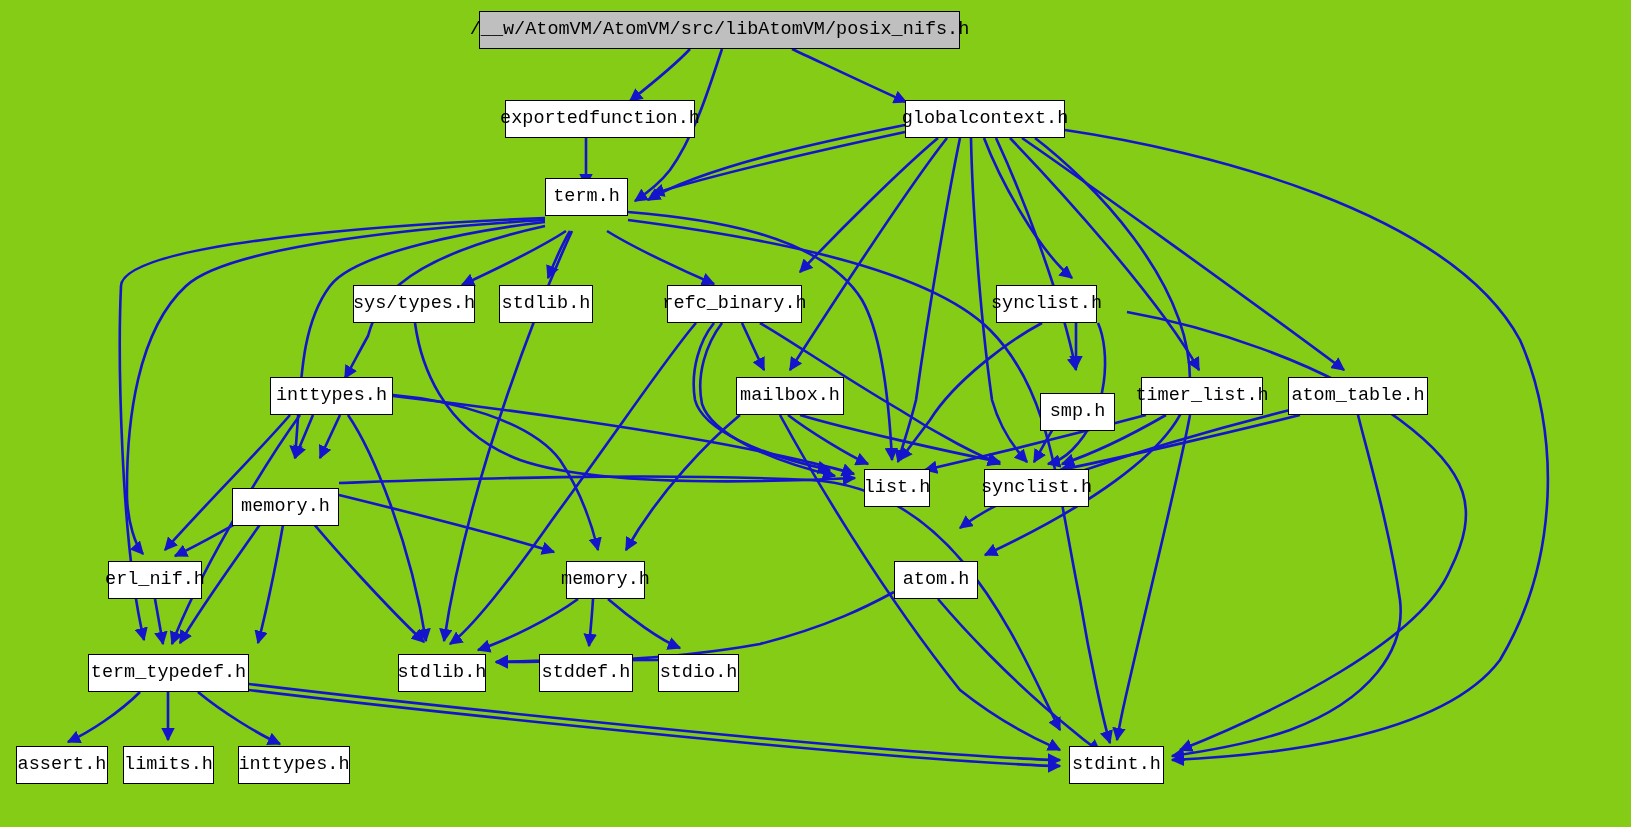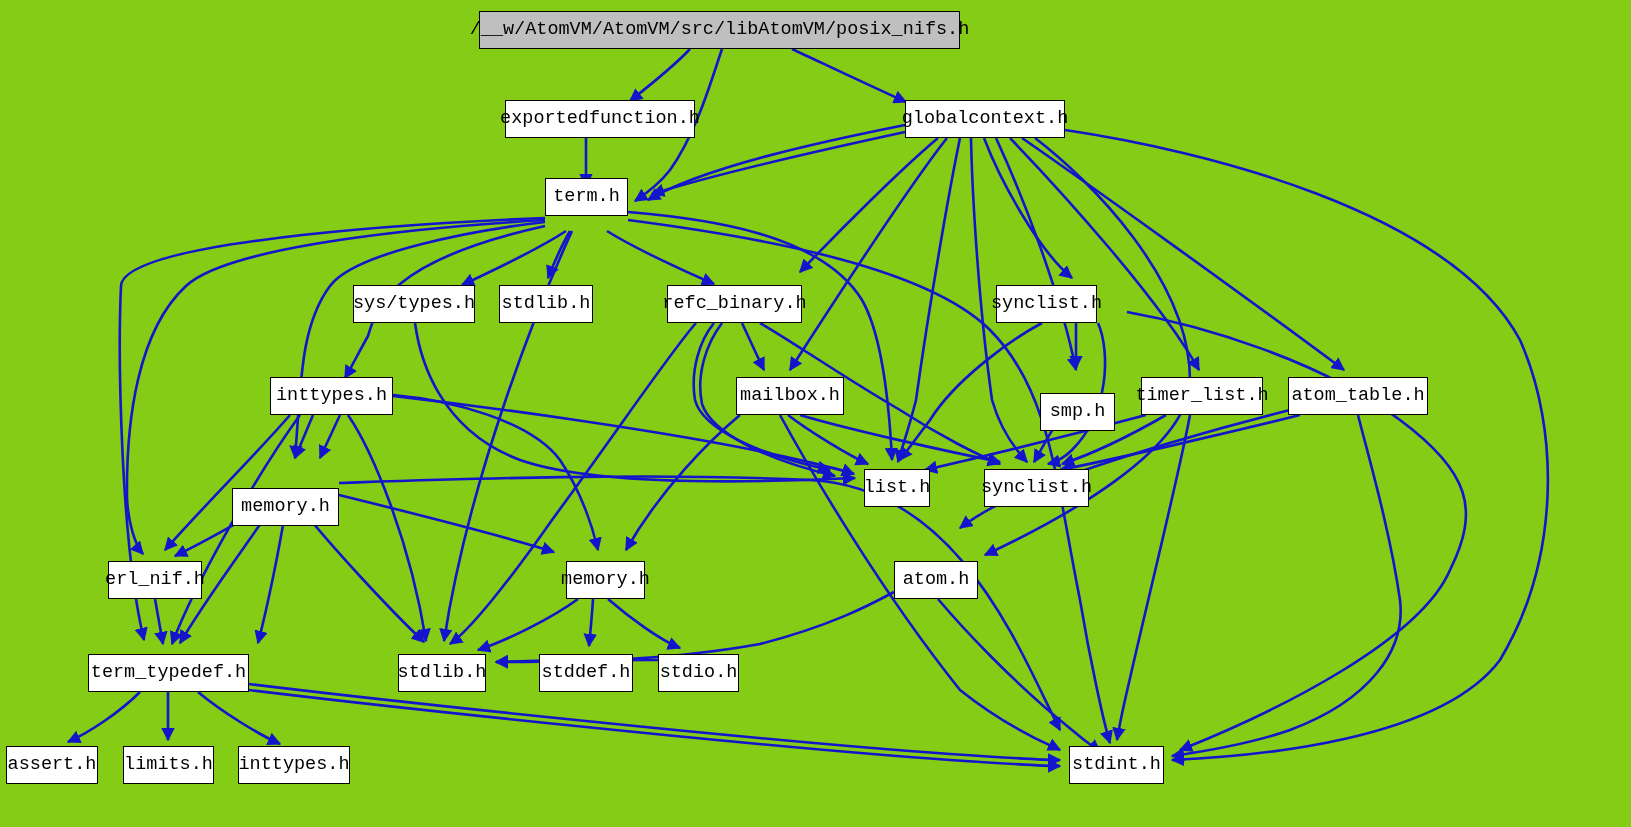--- a/index.html
+++ b/index.html
@@ -143,18 +143,18 @@
       <div class="node" style="left: 232px; top: 488px; width: 107px; height: 38px; text-align: center;">memory.h</div>
       <div class="node" style="left: 864px; top: 469px; width: 66px; height: 38px;">list.h</div>
       <div class="node" style="left: 984px; top: 469px; width: 105px; height: 38px;">synclist.h</div>
       <div class="node" style="left: 108px; top: 561px; width: 94px; height: 38px;">erl_nif.h</div>
       <div class="node" style="left: 566px; top: 561px; width: 79px; height: 38px;">memory.h</div>
       <div class="node" style="left: 894px; top: 561px; width: 84px; height: 38px;">atom.h</div>
       <div class="node" style="left: 88px; top: 654px; width: 161px; height: 38px;">term_typedef.h</div>
       <div class="node" style="left: 398px; top: 654px; width: 88px; height: 38px;">stdlib.h</div>
       <div class="node" style="left: 539px; top: 654px; width: 94px; height: 38px;">stddef.h</div>
       <div class="node" style="left: 658px; top: 654px; width: 81px; height: 38px;">stdio.h</div>
-      <div class="node" style="left: 6px; top: 746px; width: 92px; height: 38px;">assert.h</div>
+      <div class="node" style="left: 16px; top: 746px; width: 92px; height: 38px;">assert.h</div>
       <div class="node" style="left: 123px; top: 746px; width: 91px; height: 38px; text-align: center;">limits.h</div>
       <div class="node" style="left: 238px; top: 746px; width: 112px; height: 38px;">inttypes.h</div>
       <div class="node" style="left: 1069px; top: 746px; width: 95px; height: 38px;">stdint.h</div>
     </div>
 </div>
 
 </body></html>

